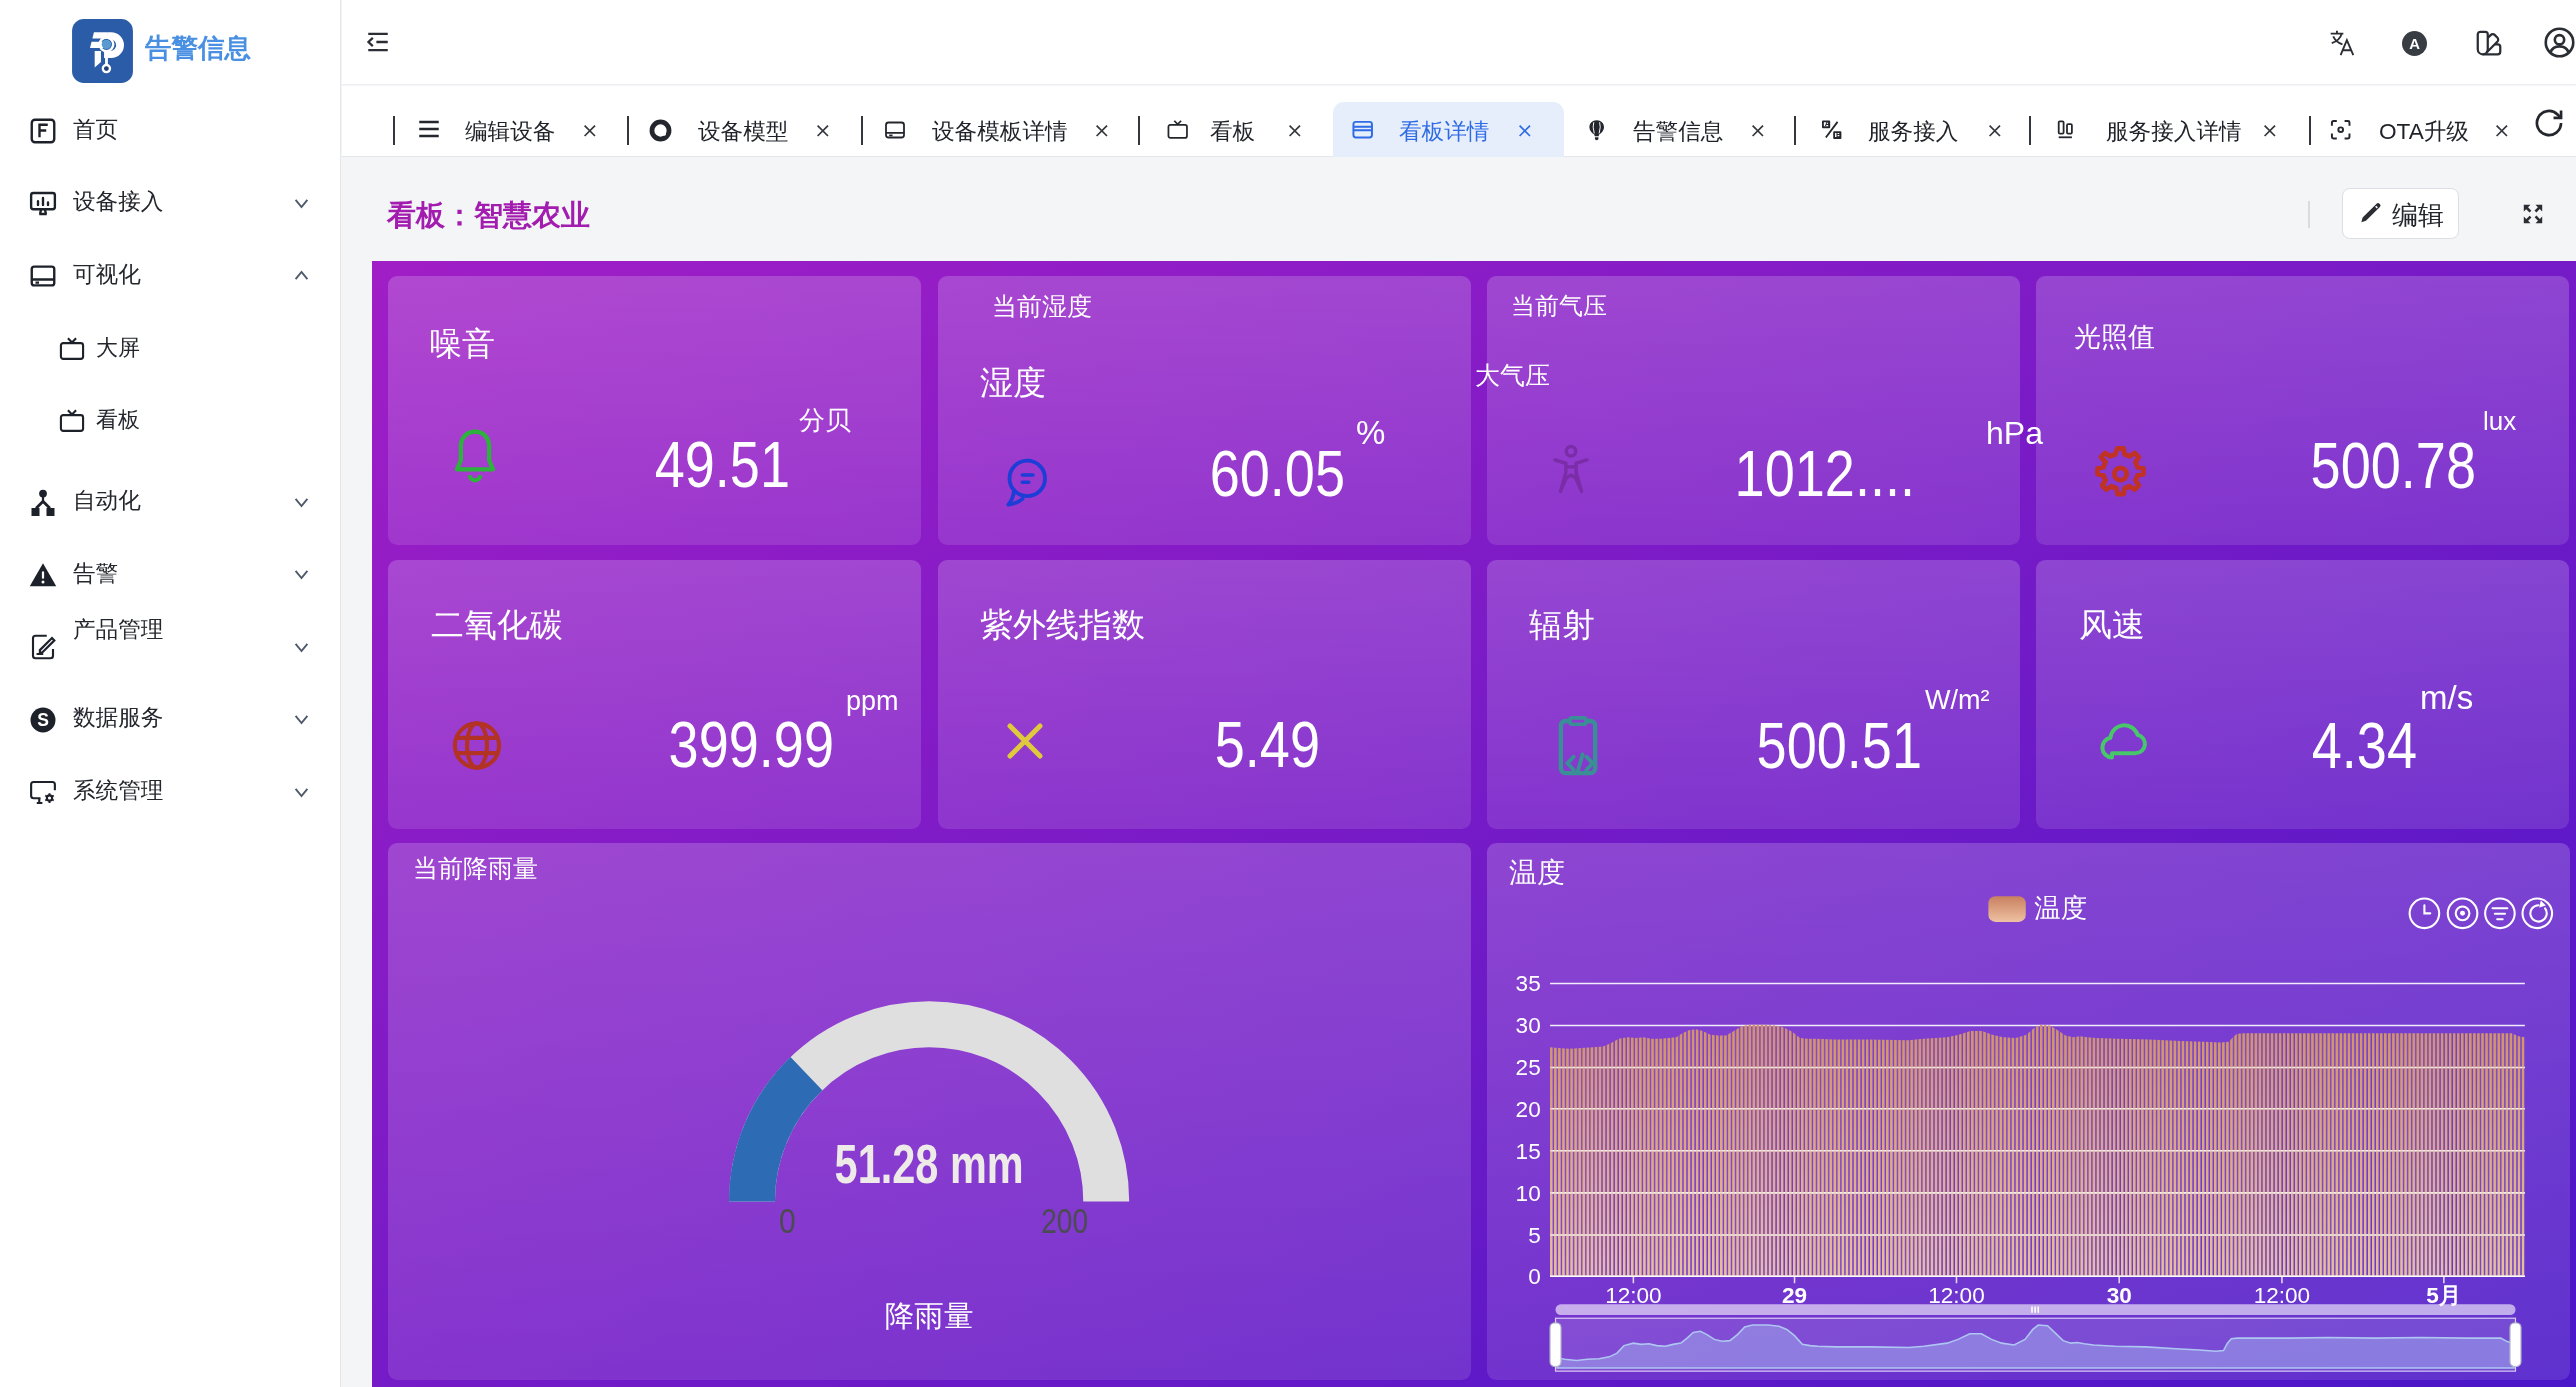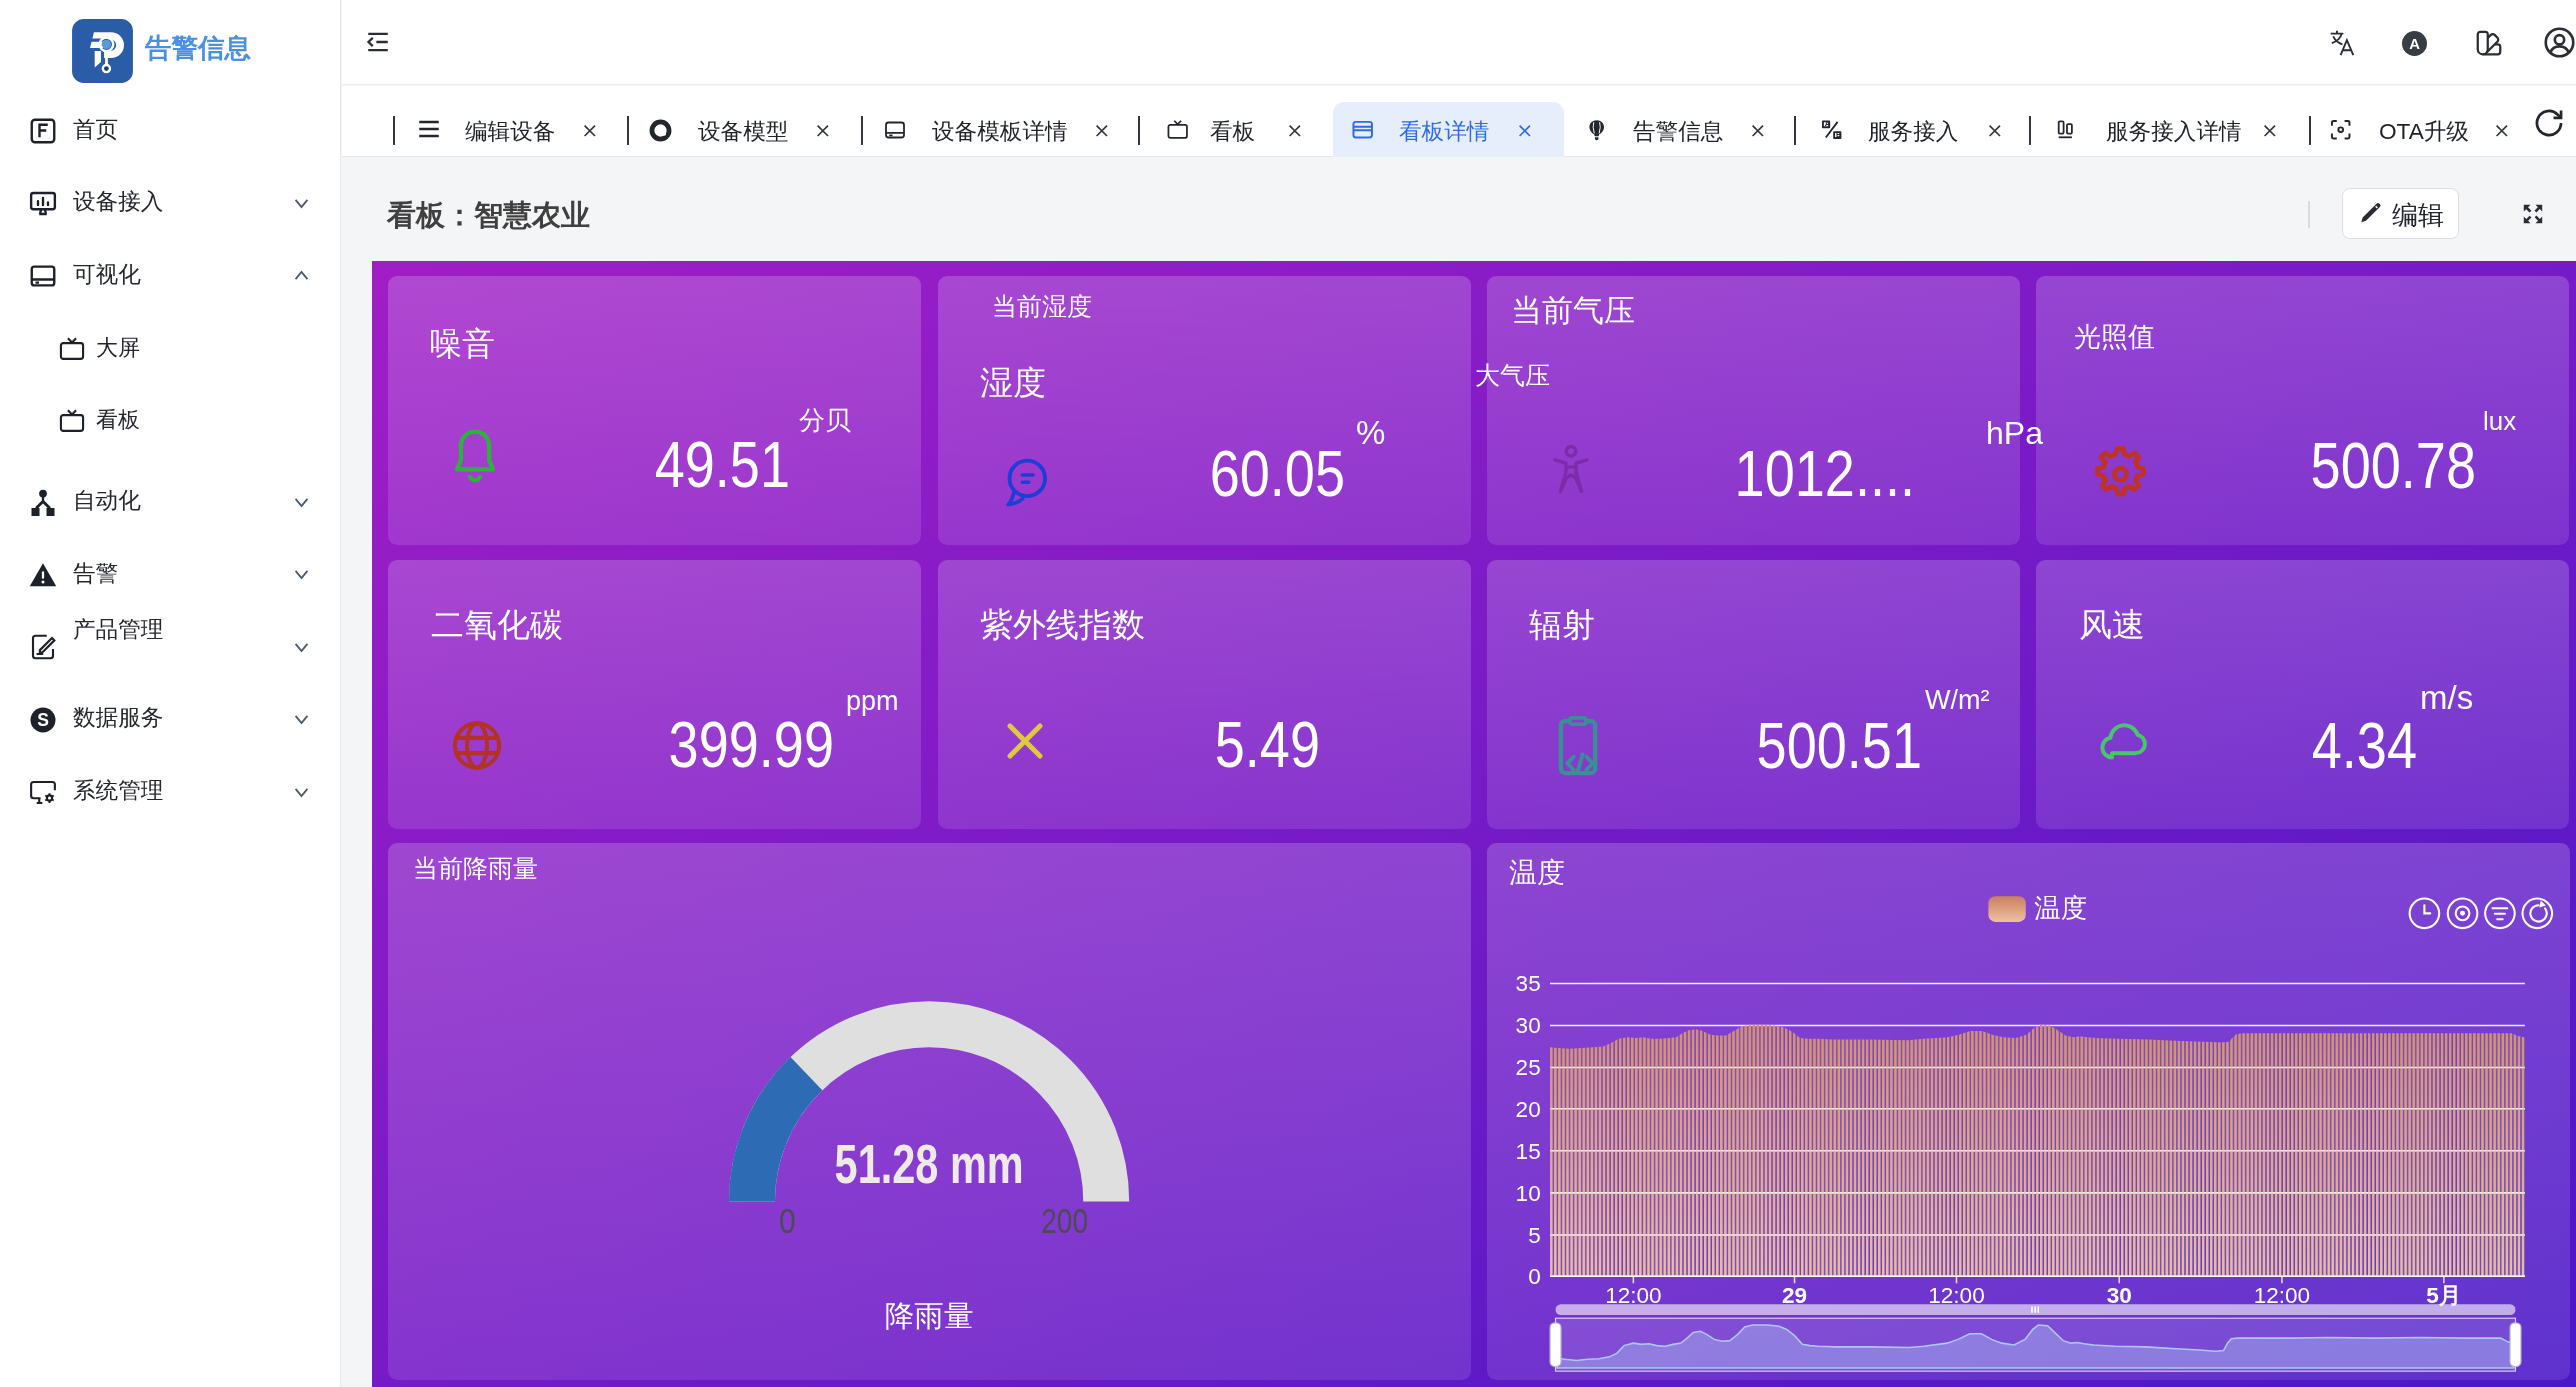--- a/index.html
+++ b/index.html
@@ -22,21 +22,21 @@
 
   
   #tabbar { left:342px; top:86px; width:2234px; height:71px; background:#fff;
     border-bottom:0.8px solid #e5e6eb; z-index:4; }
   .tdiv { position:absolute; top:30px; width:2.3px; height:29px; background:#33373d; }
   .tlab { position:absolute; top:33px; font-size:22.6px; line-height:25px; color:#1f2329; white-space:nowrap; }
   .tx { position:absolute; top:37px; width:15.6px; height:15.6px; }
   .ticon { position:absolute; top:32px; }
 
   
-  #crumb-title { left:387px; top:196px; font-size:29px; font-weight:bold; color:#404040; z-index:3;text-align:center;}
+  #crumb-title { left:387px; top:196px; font-size:29px; font-weight:bold; color:#a21caf; z-index:3;text-align:center;}
 
   
   #board { left:372px; top:261px; width:2204px; height:1127px;
     background:linear-gradient(to bottom right,#a01ec6,#4a17c8); z-index:1; }
   .card { position:absolute; background:linear-gradient(180deg, rgba(255,255,255,0.19), rgba(255,255,255,0.115)); border-radius:9.3px; z-index:2; }
   .ct { position:absolute; color:#fff; z-index:3; }
   .num { position:absolute; color:#fff; z-index:3; font-size:64px; line-height:1; text-align:right; transform:scaleX(0.845); transform-origin:100% 50%; }
 </style>
 </head>
 <body>
@@ -319,21 +319,21 @@
   <div class="ct" style="left:992px;top:290px;font-size:25px">当前湿度</div>
   <div class="ct" style="left:980px;top:361px;font-size:33px">湿度</div>
   <svg class="abs" style="left:1003px;top:456px;z-index:3" width="47" height="56" viewBox="0 0 24 29">
     <circle cx="12.4" cy="11.6" r="9.2" fill="none" stroke="#1d3ed6" stroke-width="2"></circle>
     <path d="M5.6 17.8 C5.3 20.6 4.4 23 2.6 25.2 C5.9 24.8 8.3 23.6 9.9 22.2" fill="none" stroke="#1d3ed6" stroke-width="2" stroke-linejoin="round" stroke-linecap="round"></path>
     <path d="M9.8 9.8 h5.6 M9.8 13.6 h3.4" stroke="#1d3ed6" stroke-width="1.8" stroke-linecap="round" fill="none"></path>
   </svg>
   <div class="num" style="left:1012px;top:442px;width:333px">60.05</div>
   <div class="ct" style="left:1356px;top:416px;font-size:33px;line-height:1">%</div>
 
-  <div class="ct" style="left:1511px;top:290px;font-size:31px">当前气压</div>
+  <div class="ct" style="left:1511px;top:290px;font-size:24px">当前气压</div>
   <div class="ct" style="left:1475px;top:359px;font-size:25px">大气压</div>
   <svg class="abs" style="left:1551px;top:442px;z-index:3" width="40" height="57" viewBox="0 0 22 30">
     <circle cx="11" cy="4.4" r="2.6" fill="none" stroke="#7b2da8" stroke-width="1.9"></circle>
     <path d="M2.2 9.2 L8.2 11 V16 L5.2 26.5 M19.8 9.2 L13.8 11 V16 L16.8 26.5 M8.2 13 H13.8 M8.2 11 L2.2 9.2 M5.2 26.5 L8.5 19 L11 17.5 L13.5 19 L16.8 26.5" fill="none" stroke="#7b2da8" stroke-width="1.9" stroke-linecap="round" stroke-linejoin="round"></path>
   </svg>
   <div class="num" style="left:1596px;top:442px;width:319px">1012....</div>
   <div class="ct" style="left:1986px;top:417px;font-size:32px;line-height:1">hPa</div>
 
   <div class="ct" style="left:2074px;top:319px;font-size:27px">光照值</div>
   <svg class="abs" style="left:2093px;top:444px;z-index:3" width="55" height="60" viewBox="0 0 24 26">

